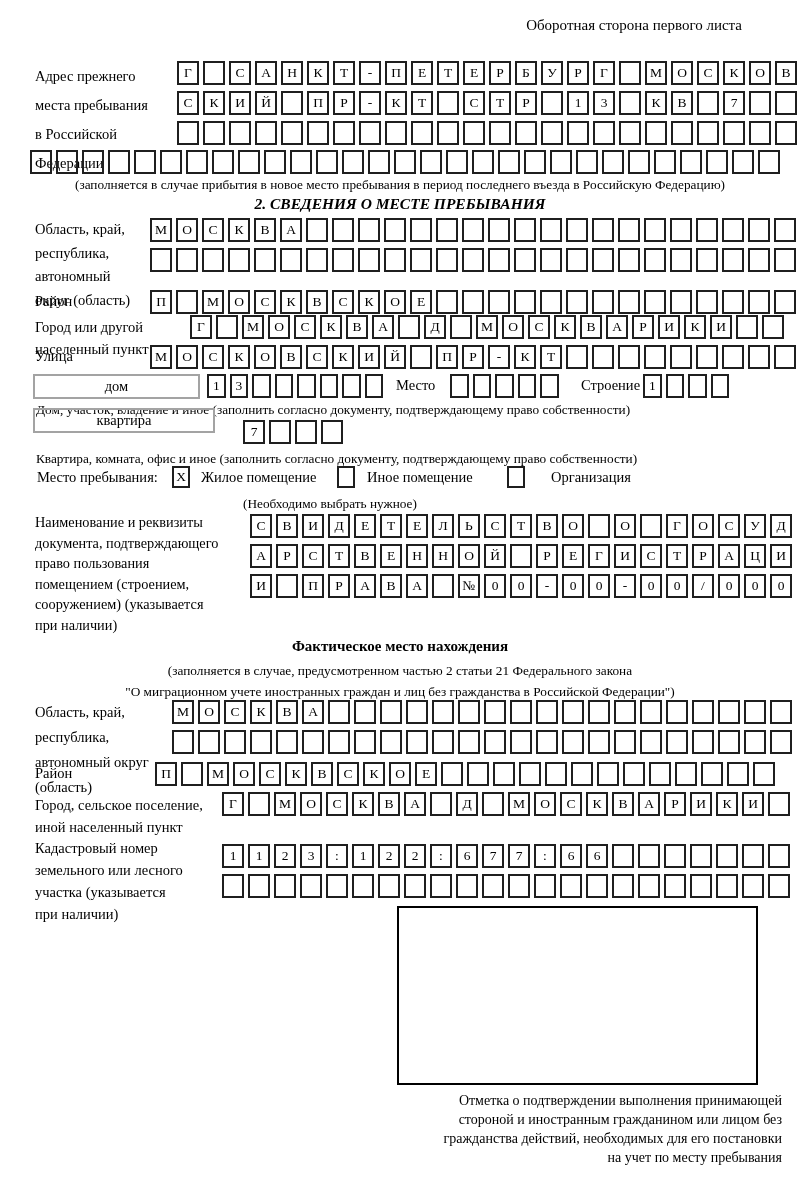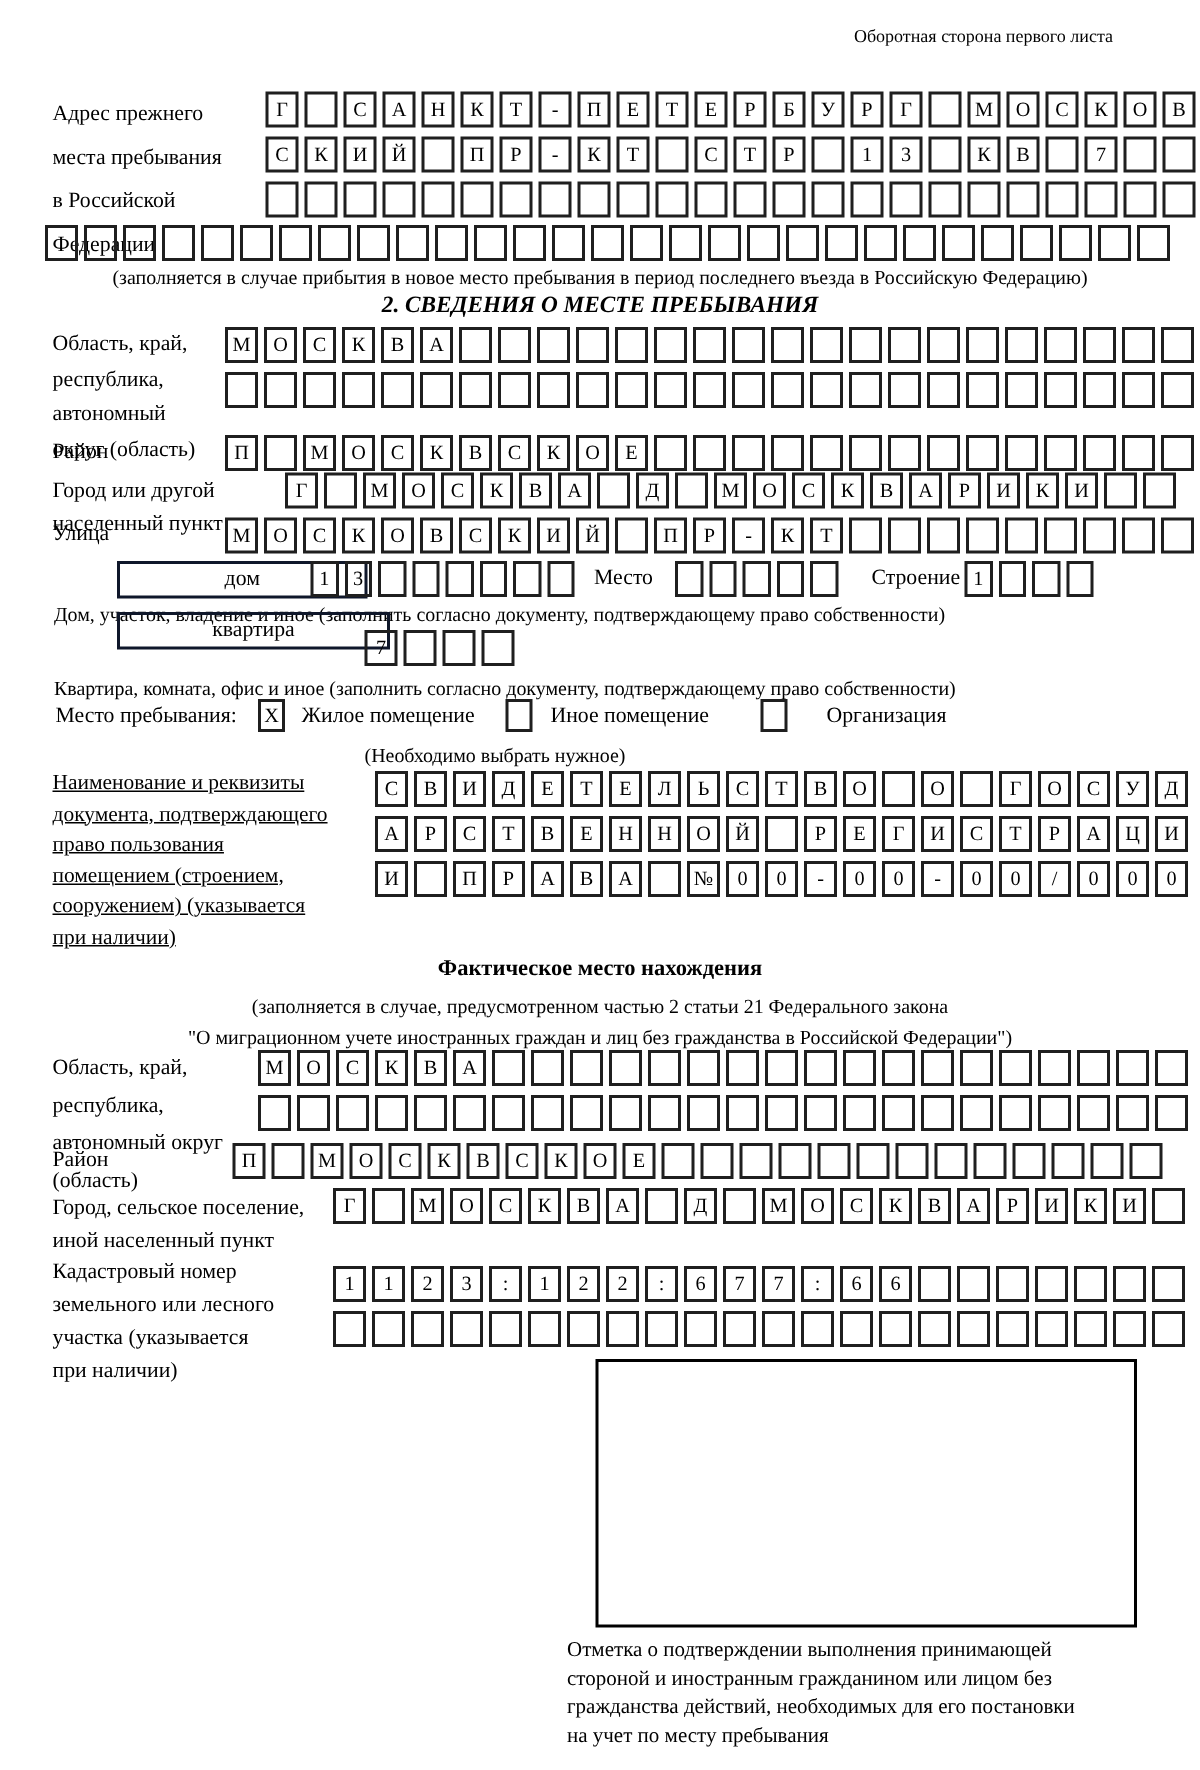--- a/index.html
+++ b/index.html
@@ -15,37 +15,36 @@
   .bold { font-weight:bold; }
   .cellrow { display:flex; gap:4px; }
   .cell {
     width:22px; height:24px; flex:none;
     border:2px solid #1f1f1f;
     display:flex; align-items:center; justify-content:center;
     font-size:13.5px; font-family:"Liberation Serif", serif;
   }
   .sm .cell { width:18.5px; height:24px; }
   .wordbox {
-    border:2px solid #0f172a; height:25px;
+    border:2px solid #a3a3a3; height:25px;
     display:flex; align-items:center; justify-content:center;
     font-size:14.5px;
-    margin-left:45px;
   }
   .checkbox {
     width:18px; height:22px; border:2px solid #1f1f1f;
     display:flex; align-items:center; justify-content:center;
     font-size:13.5px;
   }
   .stampbox { border:2px solid #000; background:#fff; }
-  .cap { font-size:14px; line-height:19px; text-align:left; white-space:pre-line; }
+  .cap { font-size:14px; line-height:19px; text-align:right; white-space:pre-line; }
 </style>
 </head>
 <body>
 
-<div class="abs" style="top:17px; right:58px; font-size:12px;">Оборотная сторона первого листа</div>
+<div class="abs" style="top:17px; right:58px; font-size:15px;">Оборотная сторона первого листа</div>
 
 <div class="abs lbl" style="left:35px; top:62px; line-height:29px;">Адрес прежнего
 места пребывания
 в Российской
 Федерации</div>
 <div class="abs cellrow" style="left:177px; top:61px;">
     <div class="cell">Г</div>
     <div class="cell"></div>
     <div class="cell">С</div>
     <div class="cell">А</div>
@@ -341,21 +340,21 @@
 
 <div class="abs lbl" style="left:37px; top:469px;">Место пребывания:</div>
 <div class="abs checkbox" style="left:172px; top:466px;">X</div>
 <div class="abs lbl" style="left:201px; top:469px;">Жилое помещение</div>
 <div class="abs checkbox" style="left:337px; top:466px;"></div>
 <div class="abs lbl" style="left:367px; top:469px;">Иное помещение</div>
 <div class="abs checkbox" style="left:507px; top:466px;"></div>
 <div class="abs lbl" style="left:551px; top:469px;">Организация</div>
 <div class="abs note" style="left:243px; top:496px;">(Необходимо выбрать нужное)</div>
 
-<div class="abs lbl" style="left:35px; top:512px; line-height:20.5px; font-size:14.3px;text-decoration:underline;">Наименование и реквизиты
+<div class="abs lbl" style="left:35px; top:512px; line-height:20.5px; font-size:14.3px;">Наименование и реквизиты
 документа, подтверждающего
 право пользования
 помещением (строением,
 сооружением) (указывается
 при наличии)</div>
 <div class="abs cellrow" style="left:250px; top:514px;">
     <div class="cell">С</div>
     <div class="cell">В</div>
     <div class="cell">И</div>
     <div class="cell">Д</div>

